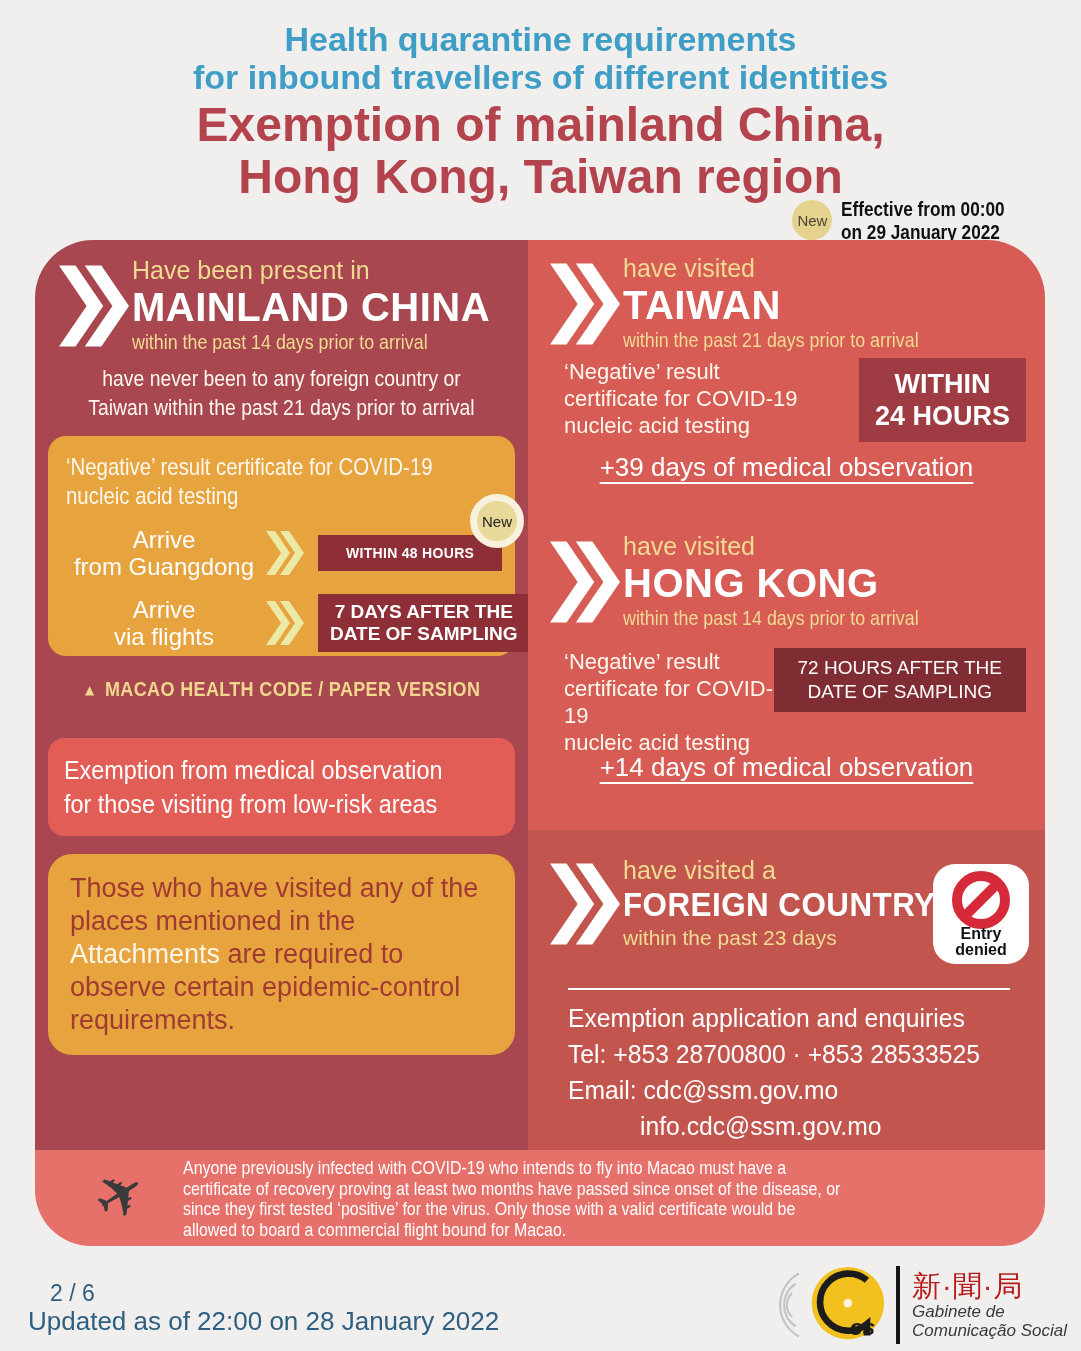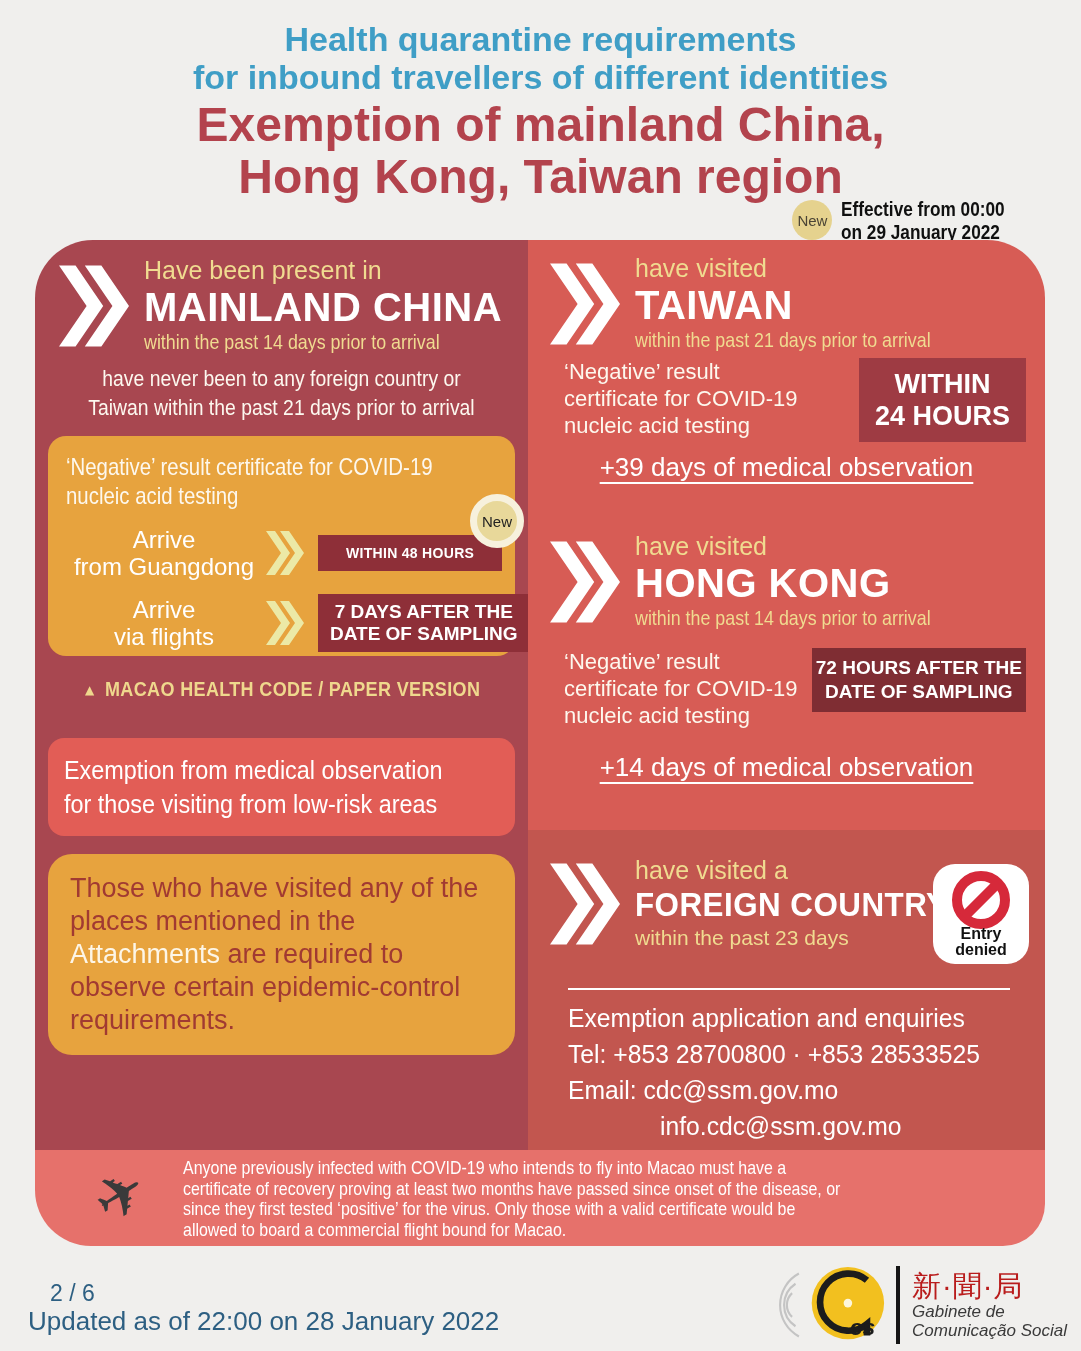--- a/index.html
+++ b/index.html
@@ -28,21 +28,21 @@
   .left-panel{position:relative;width:493px;background:#a84750;border-radius:58px 0 0 0;flex:none}
   .right-col{width:517px;display:flex;flex-direction:column}
   .sec{position:relative}
   .sec-taiwan{height:260px;background:#d75c55;border-radius:0 58px 0 0}
   .sec-hk{height:330px;background:#d75c55}
   .sec-foreign{height:320px;background:#c2564f}
 
   .chev-big{width:70px;height:82px;flex:none;color:#fff}
   .chev-small{width:38px;height:46px;flex:none;color:#ece9a6;margin-left:4px}
 
-  .sec-head{position:absolute;display:flex;align-items:center;gap:15px}
+  .sec-head{position:absolute;display:flex;align-items:center;gap:3px}
   .head-intro{color:#f0db90;font-size:25px;line-height:29px}
   .head-title{color:#fff;font-weight:bold;font-size:40px;line-height:44px;letter-spacing:.5px}
   .head-sub{color:#f0db90;font-size:21px;line-height:26px}
 
   
   .lp-head{top:16px;left:24px}
   .lp-note{position:absolute;top:124px;left:0;width:100%;text-align:center;
            color:#fdf8ef;font-size:22px;line-height:29px}
   .lp-testbox{position:absolute;top:196px;left:13px;width:467px;height:220px;background:#e7a33e;
               border-radius:18px;padding:16px 14px 0 18px;box-sizing:border-box}
@@ -71,32 +71,32 @@
   .row-test{position:absolute;display:flex;align-items:flex-start}
   .t-row{top:118px;left:36px;width:462px}
   .test-text{color:#fdf8ee;font-size:22px;line-height:27px;flex:1}
   .chip-24{background:#9e3b43;color:#fff;font-weight:bold;font-size:27px;line-height:32px;
            text-align:center;padding:10px 16px;flex:none;white-space:nowrap}
   .obs{position:absolute;left:0;width:100%;text-align:center;color:#fff;font-size:26px}
   .obs span{text-decoration:underline;text-underline-offset:6px;text-decoration-thickness:2px}
   .t-obs{top:212px}
   .h-head{top:32px;left:22px}
   .h-row{top:148px;left:36px;width:462px}
-  .chip-72{background:#7f2d33;color:#fff;font-weight:bold;font-size:19px;line-height:24px;
-           text-align:center;padding:8px 4px;flex:none;white-space:nowrap}
+  .chip-72{background:#7f2d33;color:#fff;font-weight:normal;font-size:19px;line-height:24px;
+           text-align:center;padding:8px 24px;flex:none;white-space:nowrap}
   .h-obs{top:252px}
   .f-head{top:26px;left:22px}
   .f-title{font-size:33px;line-height:40px}
   .entry{position:absolute;top:34px;right:16px;width:96px;height:100px;background:#fff;border-radius:22px}
   .entry svg{position:absolute;top:3px;left:50%;transform:translateX(-50%);width:66px;height:66px}
   .entry-label{position:absolute;bottom:6px;left:0;width:100%;text-align:center;color:#111;
                font-weight:bold;font-size:16px;line-height:16px}
   .f-line{position:absolute;top:158px;left:40px;width:442px;height:2px;background:#fff}
   .f-contact{position:absolute;top:170px;left:40px;color:#fff;font-size:26px;line-height:36px}
-  .f-email2{margin-left:92px}
+  .f-email2{margin-left:72px}
 
   
   .flight-note{position:absolute;top:1150px;left:35px;width:1010px;height:96px;background:#e6716b;
                border-radius:0 0 42px 56px}
   .plane{position:absolute;left:60px;top:10px;font-family:"DejaVu Sans",sans-serif;font-size:60px;
          color:#3a3a3a;transform:rotate(-32deg)}
   .fn-text{position:absolute;left:148px;top:8px;color:#fff;font-size:19px;line-height:20.5px}
   .fn-text>div{transform:scaleX(.84);transform-origin:left center;white-space:nowrap}
 
   

